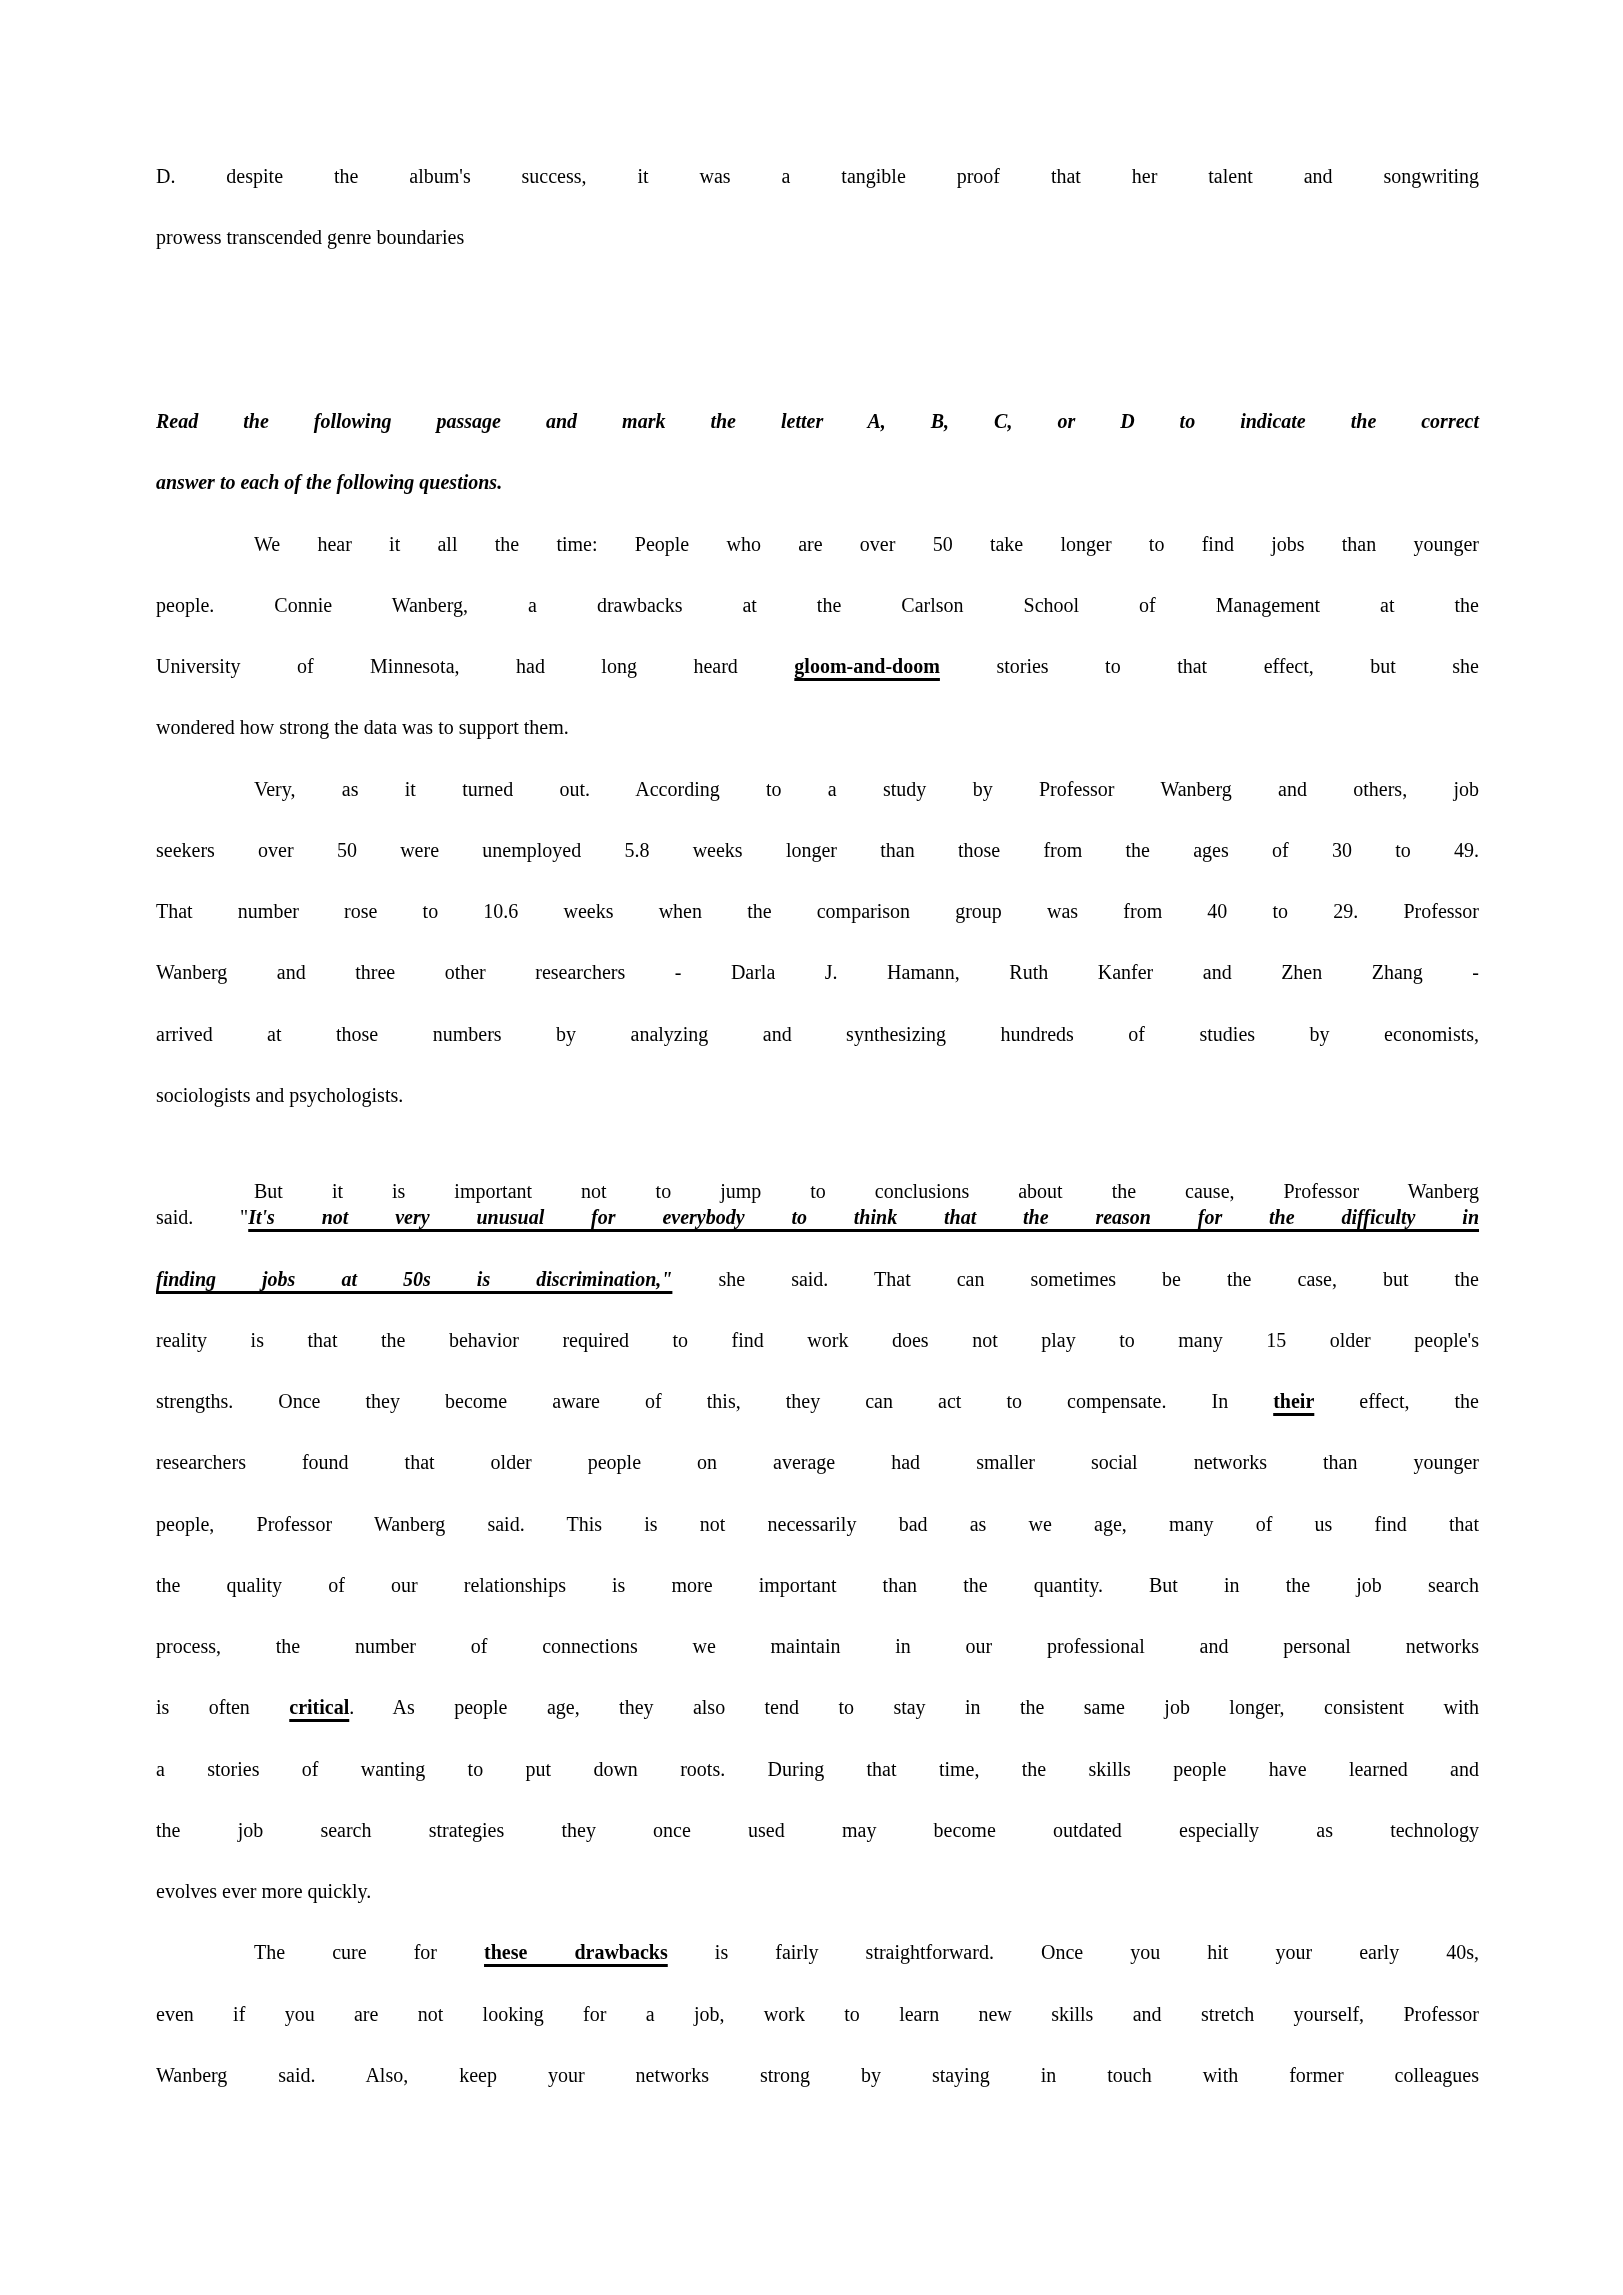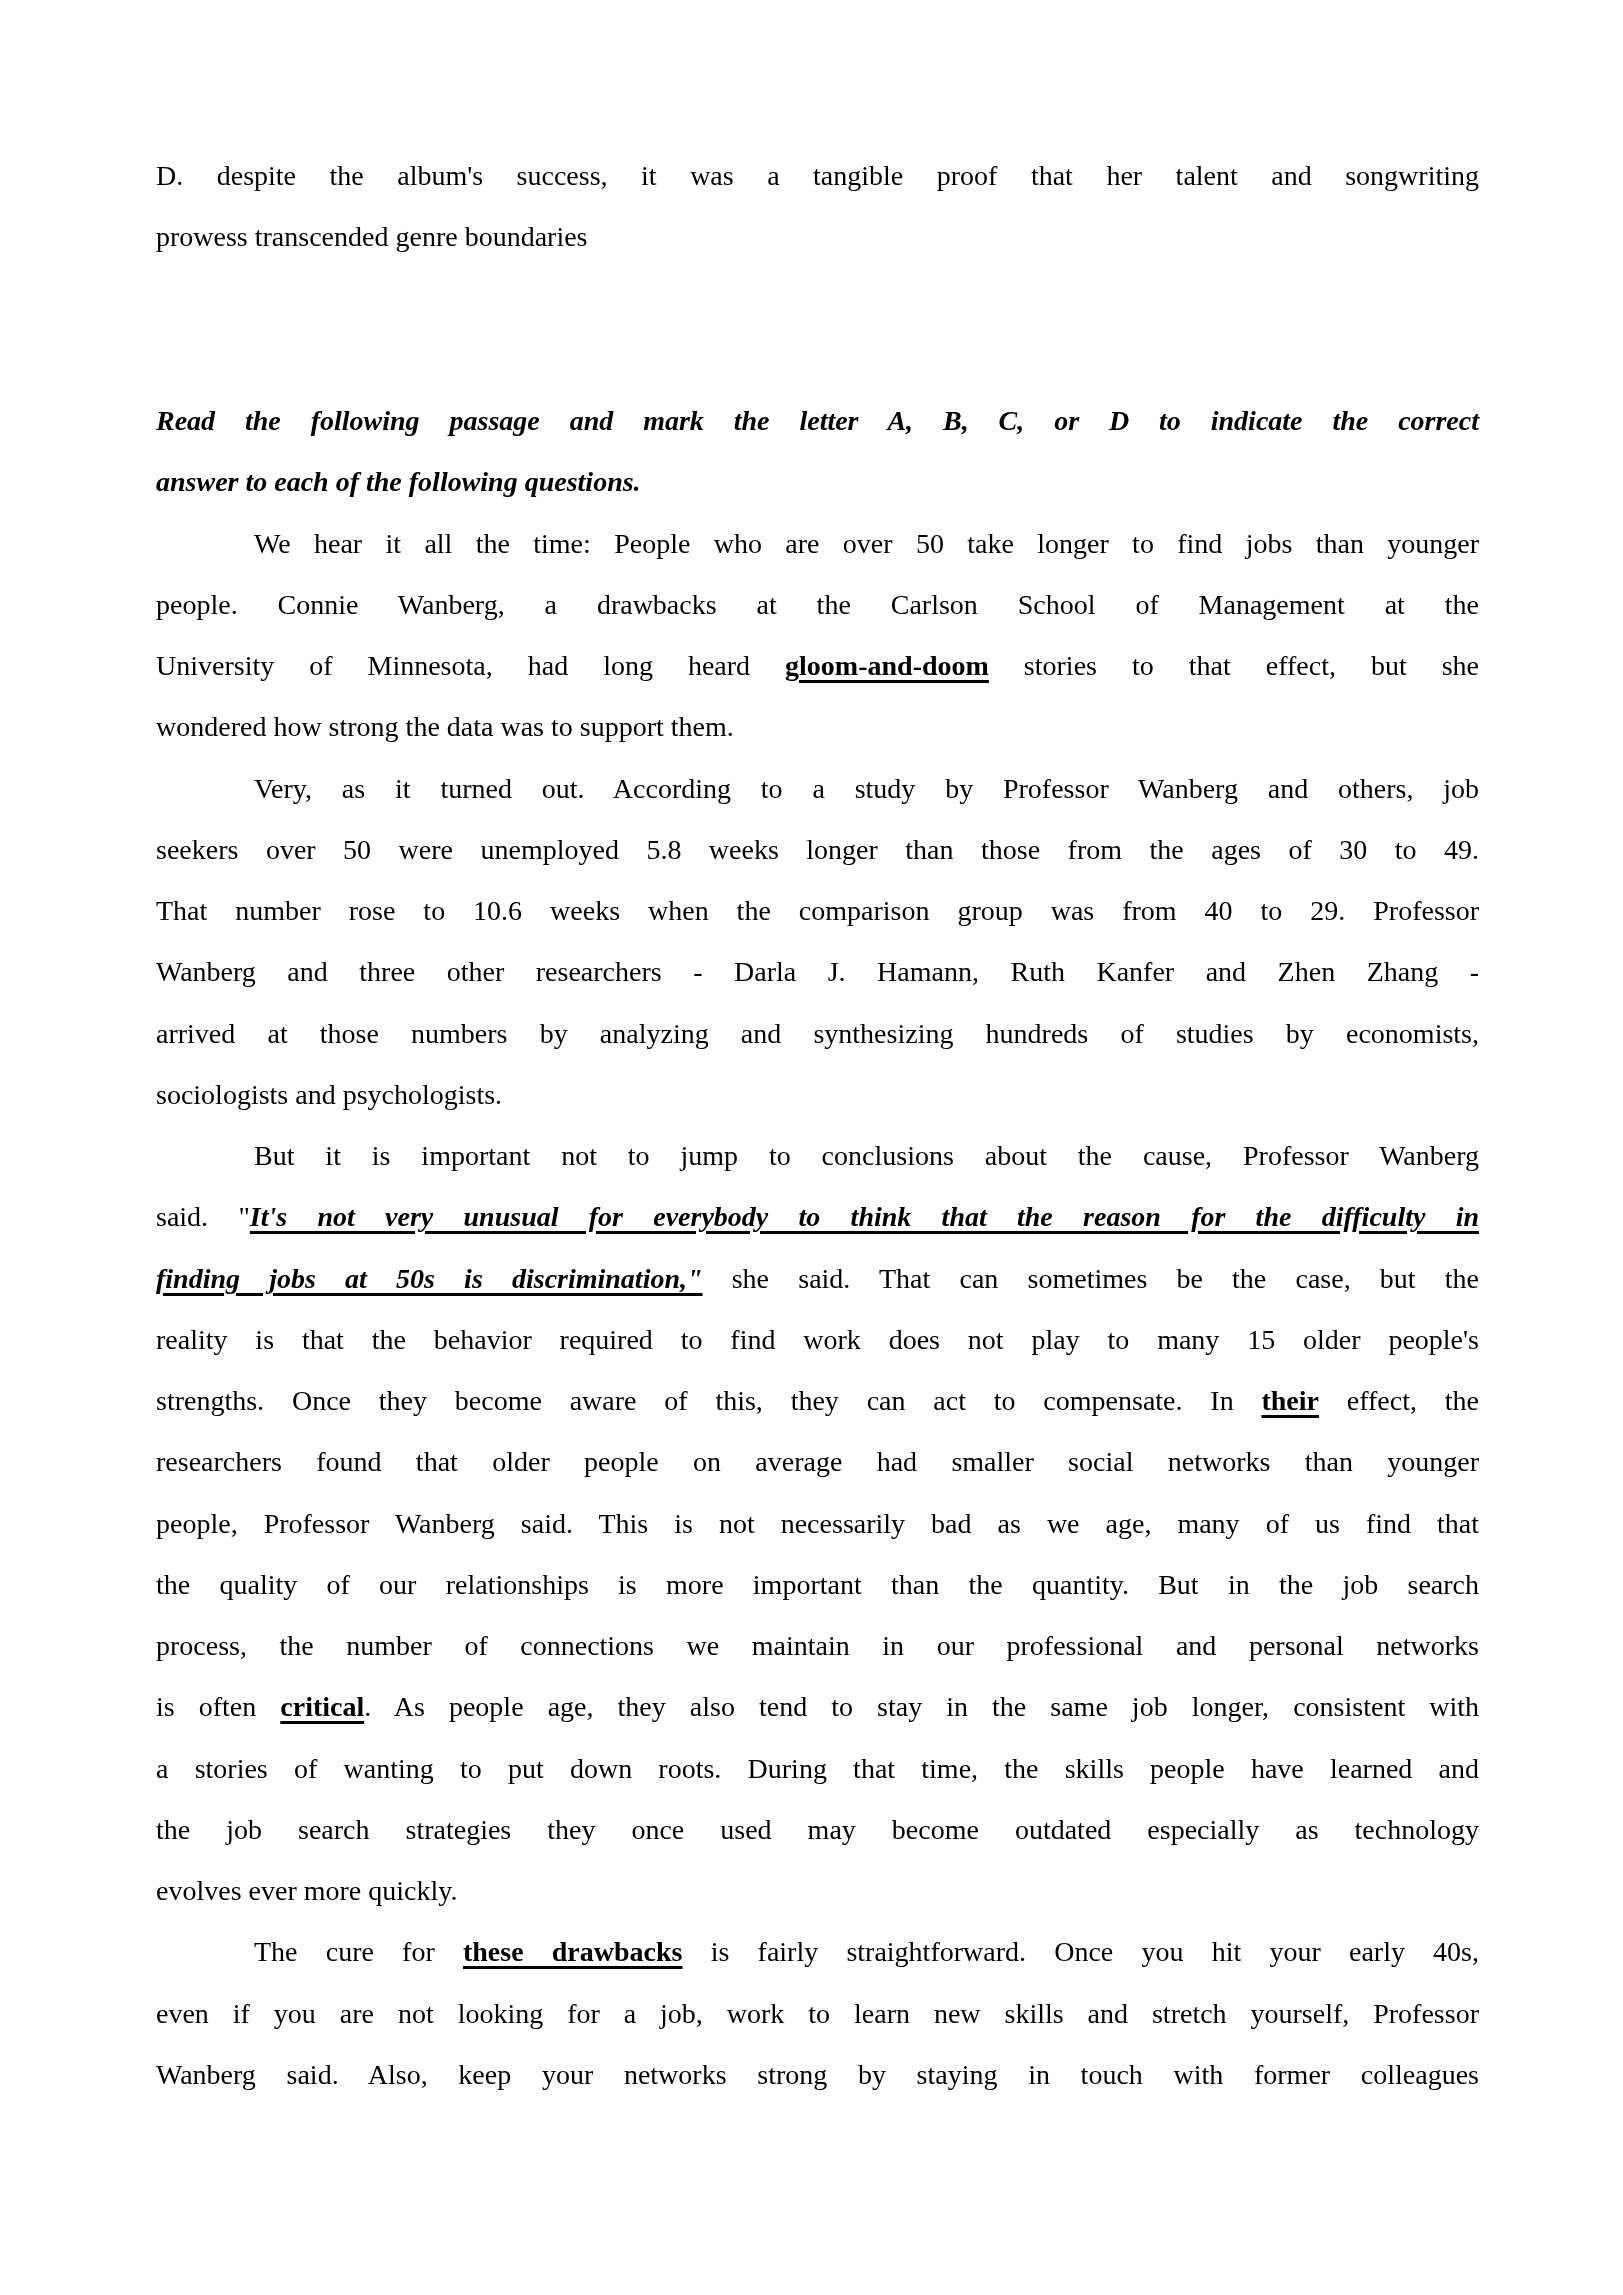--- a/index.html
+++ b/index.html
@@ -18,21 +18,21 @@
   .page {
     position: absolute;
     left: 156px;
     top: 0;
     width: 1323px;
   }
   .line {
     position: absolute;
     left: 0;
     width: 1323px;
-    font-size: 28px;
+    font-size: 20px;
     line-height: 38px;
     white-space: nowrap;
   }
   .j {
     text-align: justify;
     text-align-last: justify;
   }
   .indent { padding-left: 98px; box-sizing: border-box; }
   .instr { font-weight: bold; font-style: italic; }
   .hl { font-weight: bold; text-decoration: underline; text-decoration-thickness: 3.1px; text-underline-offset: 4.7px; }
@@ -54,21 +54,21 @@
   <div class="line j" style="top:647px"><span>University of Minnesota, had long heard </span><span class="hl">gloom-and-doom</span><span> stories to that effect, but she</span></div>
   <div class="line" style="top:708px">wondered how strong the data was to support them.</div>
 
   <div class="line j indent" style="top:770px">Very, as it turned out. According to a study by Professor Wanberg and others, job</div>
   <div class="line j" style="top:831px">seekers over 50 were unemployed 5.8 weeks longer than those from the ages of 30 to 49.</div>
   <div class="line j" style="top:892px">That number rose to 10.6 weeks when the comparison group was from 40 to 29. Professor</div>
   <div class="line j" style="top:953px">Wanberg and three other researchers - Darla J. Hamann, Ruth Kanfer and Zhen Zhang -</div>
   <div class="line j" style="top:1015px">arrived at those numbers by analyzing and synthesizing hundreds of studies by economists,</div>
   <div class="line" style="top:1076px">sociologists and psychologists.</div>
 
-  <div class="line j indent" style="top:1137px">But it is important not to jump to conclusions about the cause, Professor Wanberg</div>
+  <div class="line j indent" style="top:1172px">But it is important not to jump to conclusions about the cause, Professor Wanberg</div>
   <div class="line j" style="top:1198px"><span>said. "</span><span class="hl-i">It's not very unusual for everybody to think that the reason for the difficulty in</span></div>
   <div class="line j" style="top:1260px"><span class="hl-i">finding jobs at 50s is discrimination,"</span><span> she said. That can sometimes be the case, but the</span></div>
   <div class="line j" style="top:1321px">reality is that the behavior required to find work does not play to many 15 older people's</div>
   <div class="line j" style="top:1382px"><span>strengths. Once they become aware of this, they can act to compensate. In </span><span class="hl">their</span><span> effect, the</span></div>
   <div class="line j" style="top:1443px">researchers found that older people on average had smaller social networks than younger</div>
   <div class="line j" style="top:1505px">people, Professor Wanberg said. This is not necessarily bad as we age, many of us find that</div>
   <div class="line j" style="top:1566px">the quality of our relationships is more important than the quantity. But in the job search</div>
   <div class="line j" style="top:1627px">process, the number of connections we maintain in our professional and personal networks</div>
   <div class="line j" style="top:1688px"><span>is often </span><span class="hl">critical</span><span>. As people age, they also tend to stay in the same job longer, consistent with</span></div>
   <div class="line j" style="top:1750px">a stories of wanting to put down roots. During that time, the skills people have learned and</div>

